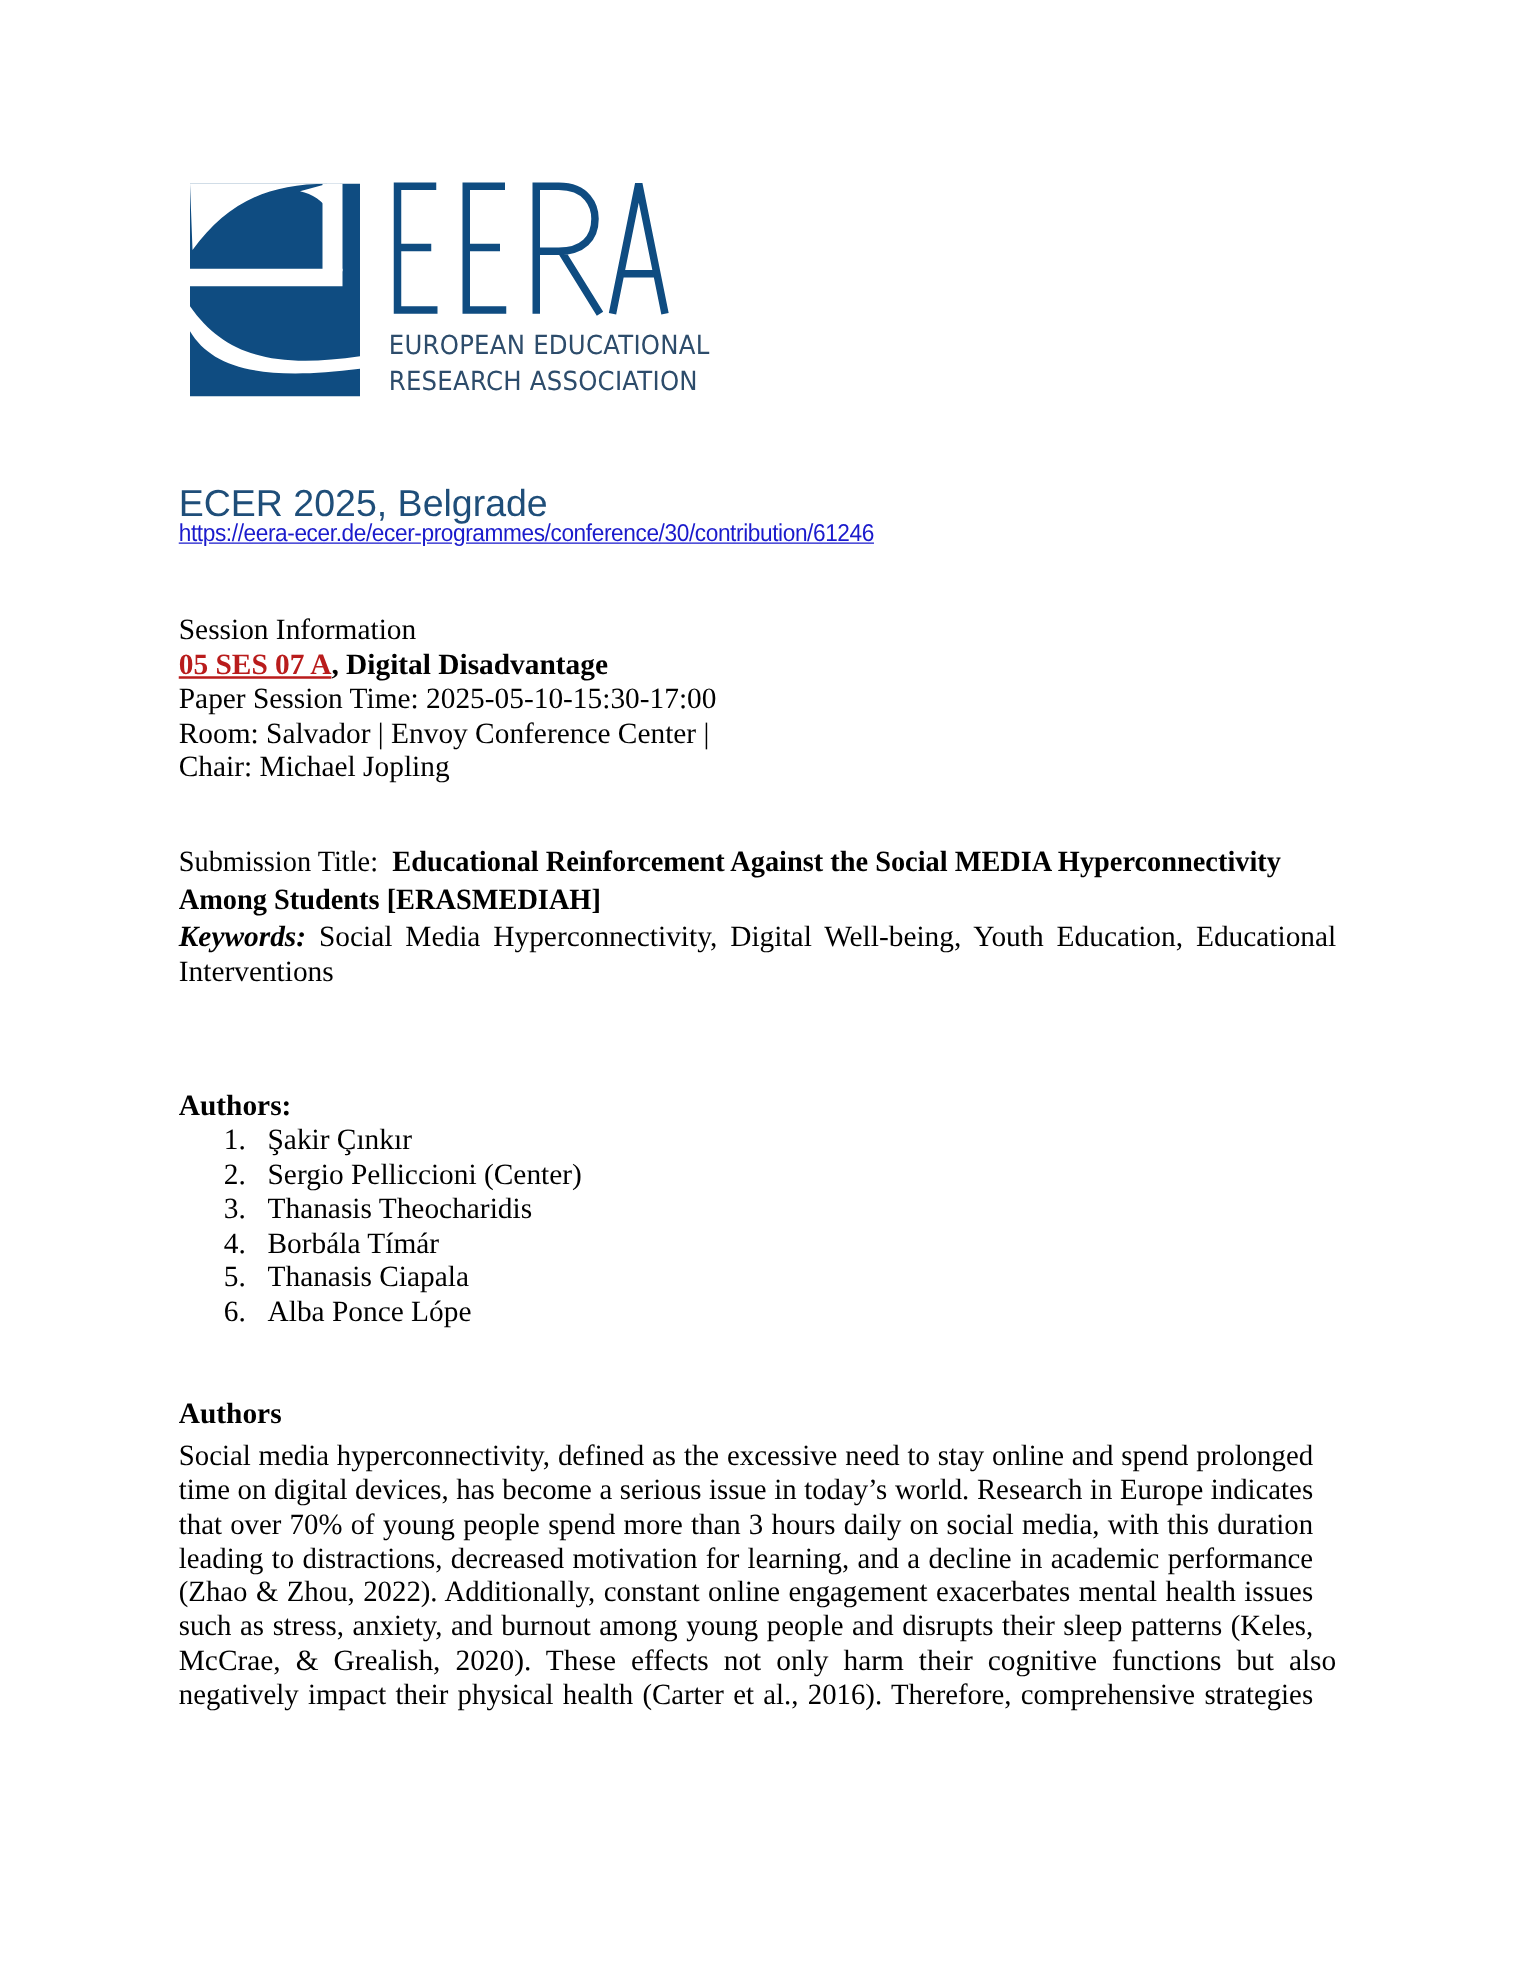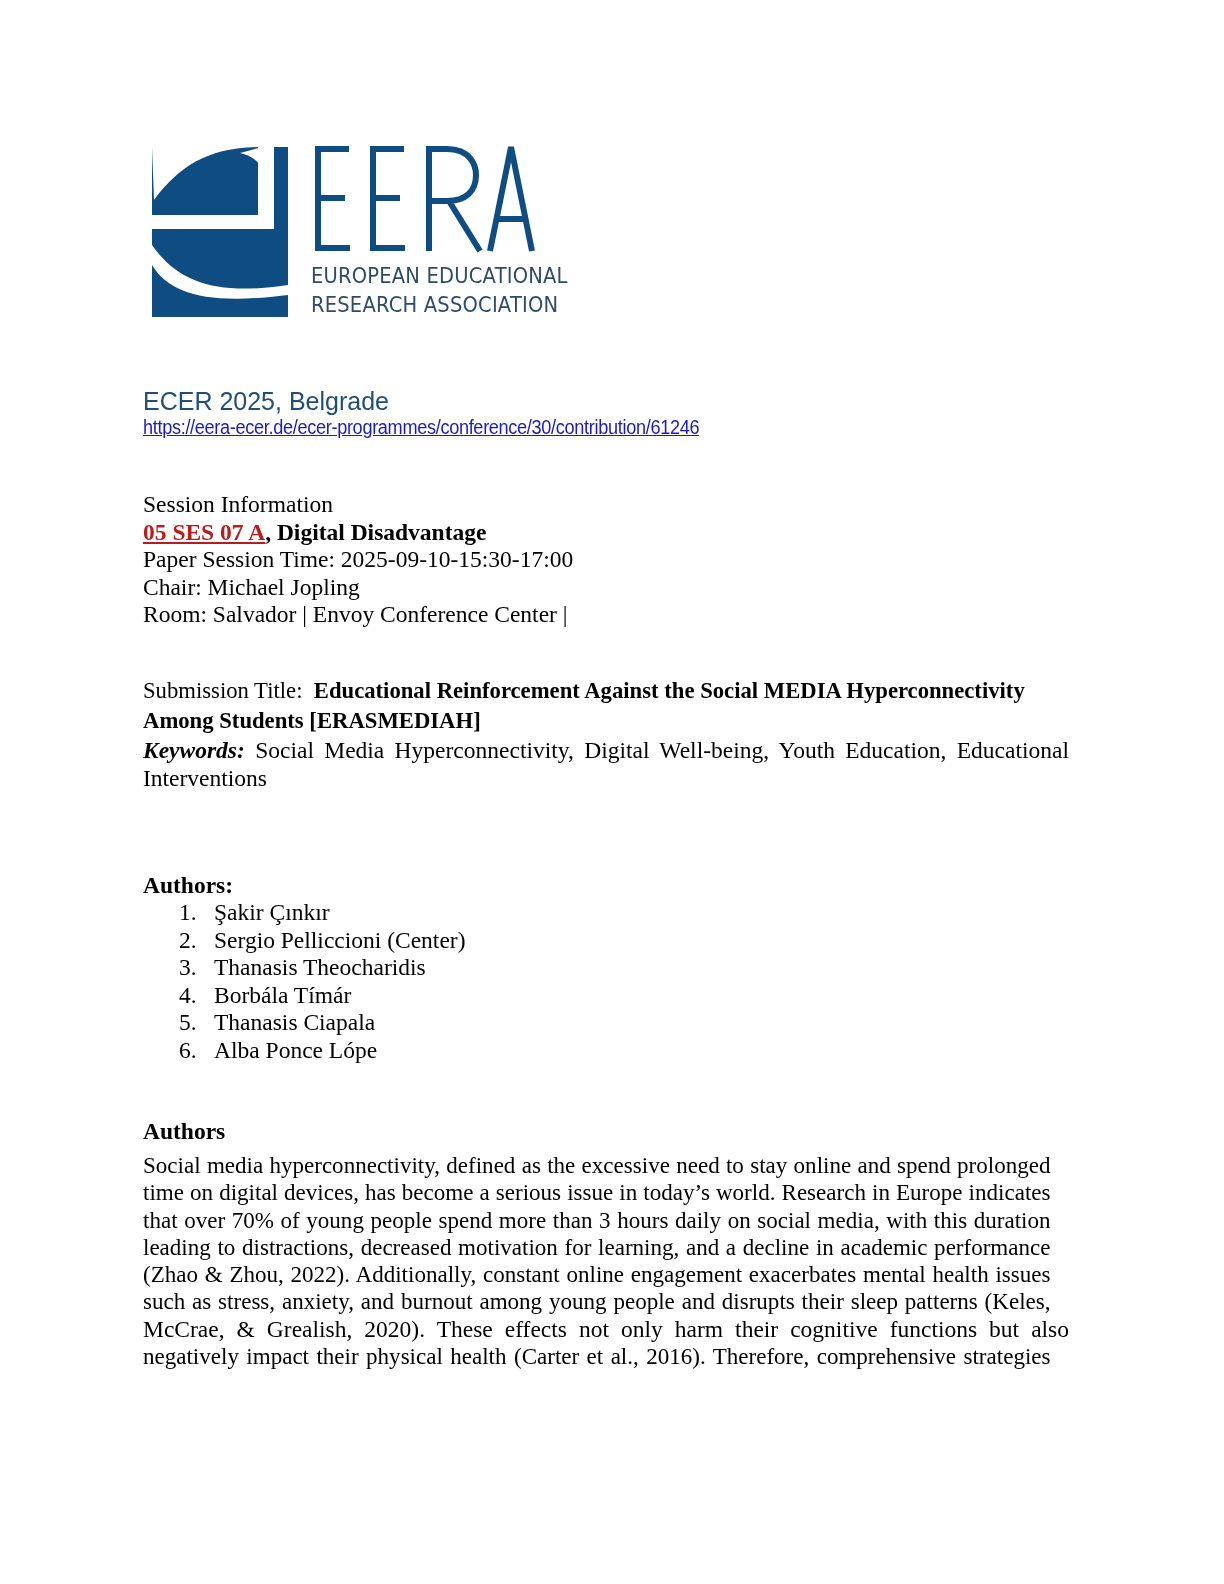--- a/index.html
+++ b/index.html
@@ -1,21 +1,21 @@
 <!DOCTYPE html>
 <html><head>
 <meta charset="utf-8">
 <style>
   html, body { margin: 0; padding: 0; background: #ffffff; }
   body { width: 1224px; height: 1584px; position: relative; overflow: hidden; font-family: "Liberation Serif", serif; color: #000; }
   .logo { position: absolute; left: 150px; top: 145px; width: 460px; height: 180px; }
   .logo-sub { position: absolute; left: 311px; font-family: "DejaVu Sans", sans-serif; color: #2d4c6b; font-size: 21px; letter-spacing: 0.2px; white-space: nowrap; transform: scaleX(0.93); transform-origin: left top; }
   .logo-sub.l1 { top: 264px; }
   .logo-sub.l2 { top: 293px; }
-  .conf { position: absolute; left: 143px; top: 387px; font-family: "Liberation Sans", sans-serif; font-size: 25px; color: #1f4e79; }
+  .conf { position: absolute; left: 143px; top: 387px; font-family: "Liberation Sans", sans-serif; font-size: 30px; color: #1f4e79; }
   .url { position: absolute; left: 143px; top: 416px; font-family: "Liberation Sans", sans-serif; font-size: 19.5px; color: #1a1acc; text-decoration: underline; letter-spacing: -0.35px; transform: scaleX(0.93); transform-origin: left top; white-space: nowrap; }
   .block { position: absolute; left: 143px; width: 926px; font-size: 23.5px; line-height: 27.5px; }
   .sess { top: 491px; }
   .link { color: #b91c1c; text-decoration: underline; font-weight: bold; }
   .b { font-weight: bold; }
   .title-block { top: 676px; transform: scaleX(0.965); transform-origin: left top; width: 960px; line-height: 29.5px; }
   .kw { top: 737px; text-align: justify; text-align-last: left; }
   .authors-h { top: 872px; }
   .authors { position: absolute; left: 143px; top: 899px; margin: 0; padding: 0; list-style: none; font-size: 23.5px; line-height: 27.5px; }
   .authors li { position: relative; padding-left: 71px; }
@@ -51,23 +51,23 @@
 </div>
 <div class="logo-sub l1">EUROPEAN EDUCATIONAL</div>
 <div class="logo-sub l2">RESEARCH ASSOCIATION</div>
 
 <div class="conf">ECER 2025, Belgrade</div>
 <a class="url">https://eera-ecer.de/ecer-programmes/conference/30/contribution/61246</a>
 
 <div class="block sess">
   <div>Session Information</div>
   <div><a class="link">05 SES 07 A</a><span class="b">, Digital Disadvantage</span></div>
-  <div>Paper Session Time: 2025-09-10-15:30-17:00</div>
+  <div>Paper Session Time: 2025-05-10-15:30-17:00</div>
+  <div>Room: Salvador | Envoy Conference Center |</div>
   <div>Chair: Michael Jopling</div>
-  <div>Room: Salvador | Envoy Conference Center |</div>
 </div>
 
 <div class="block title-block">
   <div><span style="white-space:pre">Submission Title:  </span><span class="b">Educational Reinforcement Against the Social MEDIA Hyperconnectivity</span></div>
   <div class="b">Among Students [ERASMEDIAH]</div>
 </div>
 
 <div class="block kw"><b><i>Keywords:</i></b><span> Social Media Hyperconnectivity, Digital Well-being, Youth Education, Educational Interventions</span></div>
 
 <div class="block authors-h b">Authors:</div>

